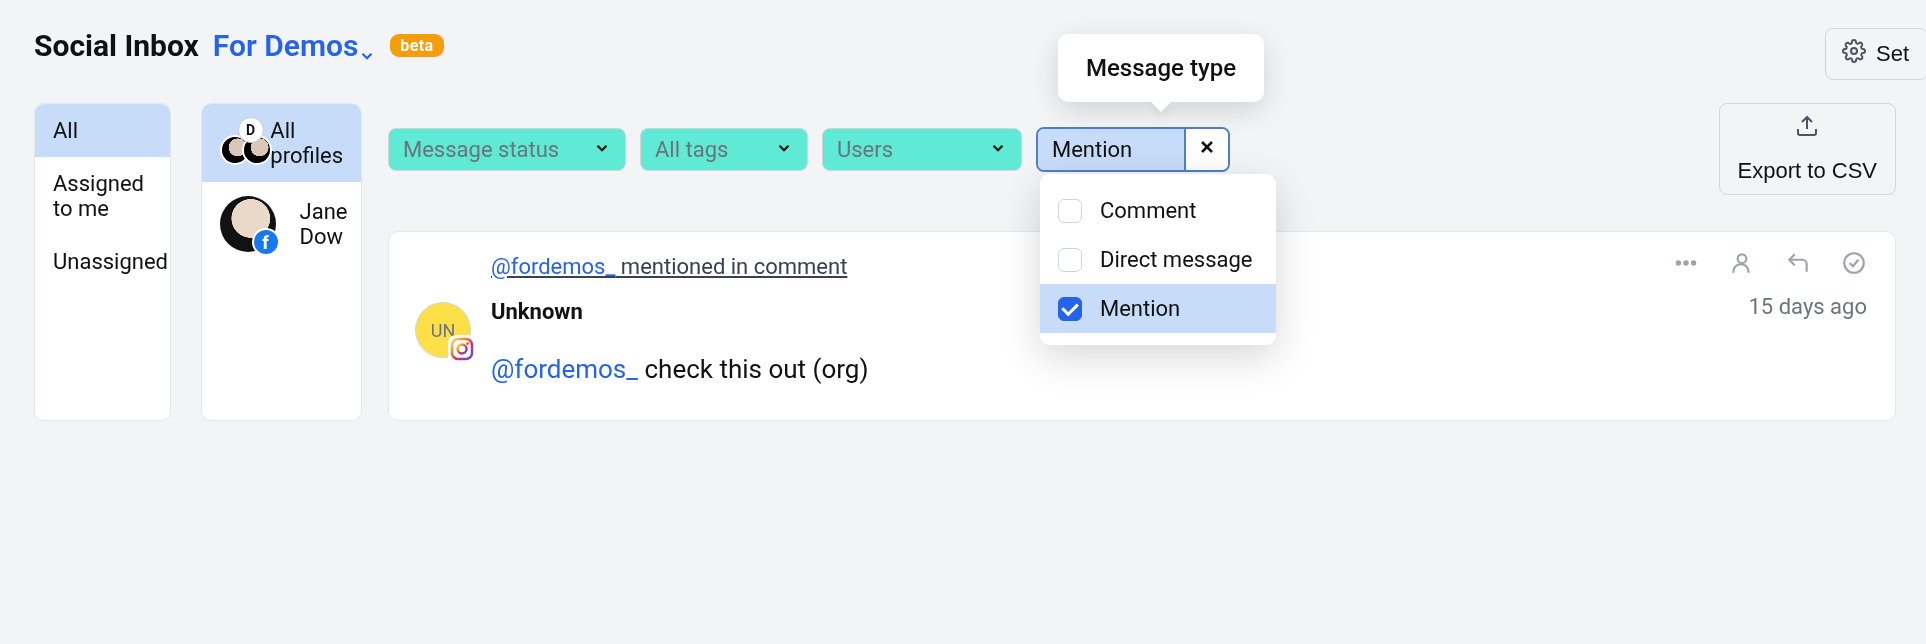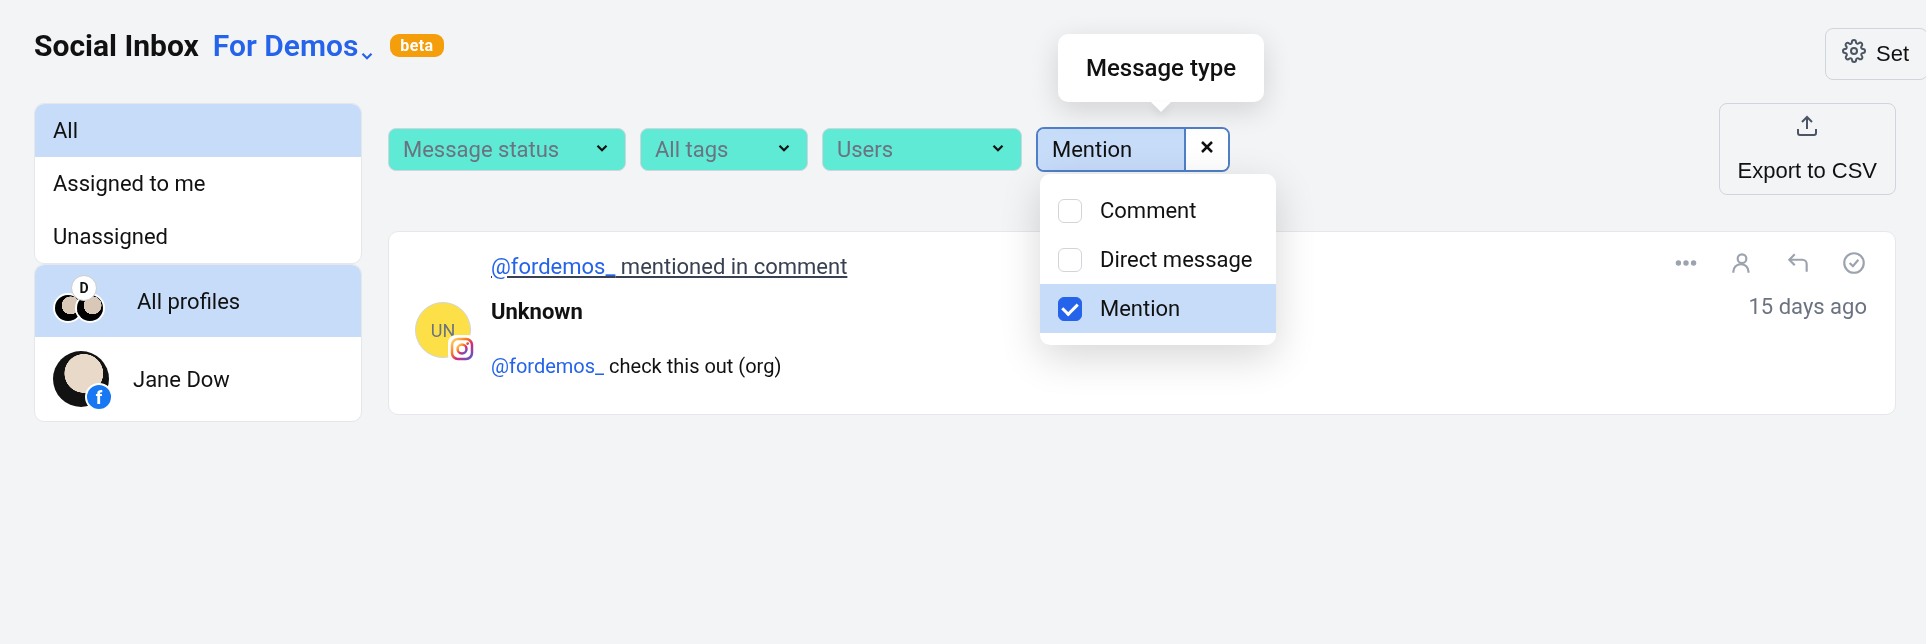--- a/index.html
+++ b/index.html
@@ -53,21 +53,21 @@
     font-size: 22px;
     font-weight: 500;
     position: absolute;
     right: -2px;
     top: 28px;
   }
   .settings-btn svg { width: 24px; height: 24px; }
 
   .body-row { display: flex; gap: 26px; }
 
-  .sidebar { width: 328px; flex-shrink: 0; display: flex; flex-direction: column; }
+  .sidebar { width: 328px; flex-shrink: 0; display: flex; flex-direction: row; gap: 30px; }
 
   .card {
     background: #fff;
     border: 1.5px solid #e5e7eb;
     border-radius: 10px;
     overflow: hidden;
   }
 
   .side-item {
     padding: 14px 18px;
@@ -284,21 +284,21 @@
     border-radius: 8px;
     background: #fff;
     display: flex; align-items: center; justify-content: center;
   }
   .ig-badge svg { width: 24px; height: 24px; }
 
   .msg-body { flex: 1; }
   .msg-line1 { font-size: 22px; color: #374151; margin-bottom: 20px; text-decoration: underline; }
   .msg-line1 .handle { color: #2563eb; }
   .msg-author { font-weight: 700; font-size: 22px; margin-bottom: 8px; }
-  .msg-line2 { font-size: 20px; color: #111; margin-top: 30px; }
+  .msg-line2 { font-size: 26px; color: #111; margin-top: 30px; }
   .msg-line2 .handle { color: #2563eb; }
 
   .msg-actions {
     position: absolute;
     top: 18px; right: 28px;
     display: flex; align-items: center; gap: 30px;
     color: #9ca3af;
   }
   .msg-actions svg { width: 26px; height: 26px; stroke: #9ca3af; }
 

